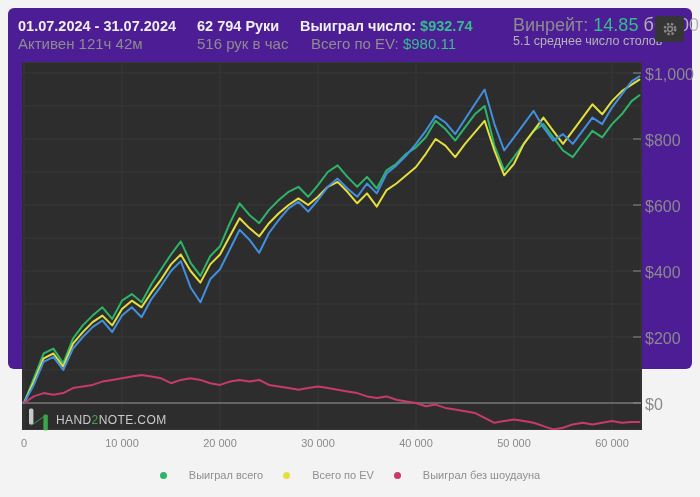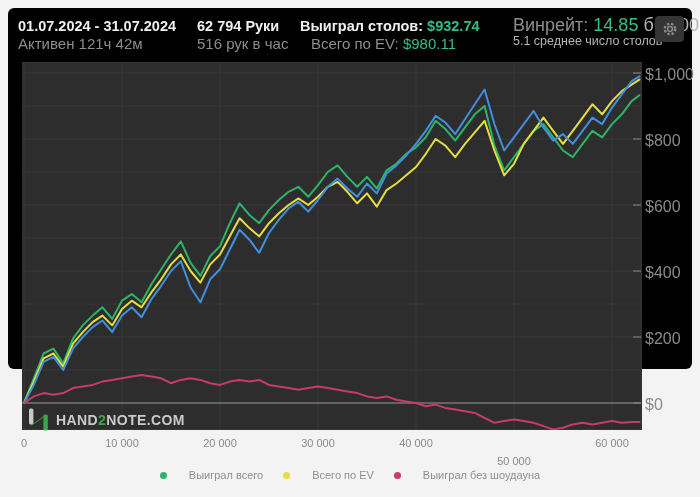--- a/index.html
+++ b/index.html
@@ -1,58 +1,58 @@
 <!DOCTYPE html>
 <html><head>
 <meta charset="utf-8">
 <style>
   html,body{margin:0;padding:0;width:700px;height:497px;background:#f3f3f3;
     font-family:"Liberation Sans",sans-serif;overflow:hidden;}
   #panel{position:absolute;left:8px;top:8px;width:684px;height:361px;
-    background:#000000;border-radius:6px;}
+    background:#4c1d95;border-radius:6px;}
   
   .hcol{position:absolute;top:9px;}
   .h-main{font-size:14.5px;font-weight:bold;color:#efefef;line-height:19px;white-space:nowrap;}
   .h-sub{font-size:15px;color:#8d8d8d;line-height:16px;white-space:nowrap;}
   .green{color:#35bd8c;}
   .lightgray{color:#b5b5b5;}
   .col-right{text-align:right;}
   #gear-btn{position:absolute;left:647px;top:8px;width:29px;height:26px;background:#353535;
     border-radius:4px;display:flex;align-items:center;justify-content:center;cursor:pointer;}
   
   #chart-svg{position:absolute;left:14px;top:54px;}
   .ylabel{position:absolute;left:637px;width:48px;font-size:16px;color:#8a8a8a;white-space:nowrap;}
   .xlabel{position:absolute;width:70px;font-size:11px;color:#8a8a8a;text-align:center;white-space:nowrap;}
   
   #legend{position:absolute;left:0;top:461px;width:684px;display:flex;
     justify-content:center;align-items:center;gap:20px;}
   .legend-item{display:flex;align-items:center;gap:22px;font-size:11px;color:#8f8f8f;cursor:pointer;white-space:nowrap;}
   .legend-dot{width:7px;height:7px;border-radius:50%;display:inline-block;}
   
   #watermark{position:absolute;left:20px;top:399px;display:flex;align-items:center;gap:7px;opacity:.9;}
-  #watermark .wm-text{font-size:14px;font-weight:bold;letter-spacing:.4px;color:#dcdcdc;}
+  #watermark .wm-text{font-size:12px;font-weight:normal;letter-spacing:.4px;color:#dcdcdc;}
   #watermark .wm-2{color:#3fb44f;}
 </style>
 </head>
 <body>
 
 <div id="panel">
 
   <div class="hcol" style="left:10px;">
     <div class="h-main">01.07.2024 - 31.07.2024</div>
     <div class="h-sub">Активен 121ч 42м</div>
   </div>
 
   <div class="hcol" style="left:189px;">
     <div class="h-main">62 794 Руки</div>
     <div class="h-sub">516 рук в час</div>
   </div>
 
   <div class="hcol col-right" style="left:292px;width:156px;">
-    <div class="h-main"><span>Выиграл столов:</span> <span class="green">$932.74</span></div>
+    <div class="h-main"><span>Выиграл число:</span> <span class="green">$932.74</span></div>
     <div class="h-sub"><span>Всего по EV:</span> <span class="green">$980.11</span></div>
   </div>
 
   <div class="hcol" style="left:505px;">
     <div class="h-sub" style="font-size:18px;"><span>Винрейт:</span> <span class="green">14.85</span> <span class="lightgray">бб/100</span></div>
     <div class="h-sub lightgray" style="font-size:12.5px;">5.1 среднее число столов</div>
   </div>
 
   <div id="gear-btn">
     <svg width="16" height="16" viewBox="0 0 16 16">
@@ -102,21 +102,21 @@
       <div class="ylabel" style="top: 256px;">$400</div>
       <div class="ylabel" style="top: 322px;">$200</div>
       <div class="ylabel" style="top: 388px;">$0</div>
     </div>
   <div id="xlabels">
       <div class="xlabel" style="left: -19px; top: 429px;">0</div>
       <div class="xlabel" style="left: 79px; top: 429px;">10 000</div>
       <div class="xlabel" style="left: 177px; top: 429px;">20 000</div>
       <div class="xlabel" style="left: 275px; top: 429px;">30 000</div>
       <div class="xlabel" style="left: 373px; top: 429px;">40 000</div>
-      <div class="xlabel" style="left: 471px; top: 447px;">50 000</div>
+      <div class="xlabel" style="left: 471px; top: 429px;">50 000</div>
       <div class="xlabel" style="left: 569px; top: 429px;">60 000</div>
     </div>
 
   <div id="watermark">
     <svg width="21" height="25" viewBox="0 0 21 25">
       <rect x="1" y="1.5" width="4.4" height="16" rx="1.5" fill="#d9d9d9"></rect>
       <polygon points="1.2,19.5 5.6,17.2 19.8,7.2 15.4,9.5" fill="#3fb44f"></polygon>
       <rect x="15.4" y="7.5" width="4.4" height="16" rx="1.5" fill="#3fb44f"></rect>
     </svg>
     <div class="wm-text"><span>HAND</span><span class="wm-2">2</span><span>NOTE.COM</span></div>

